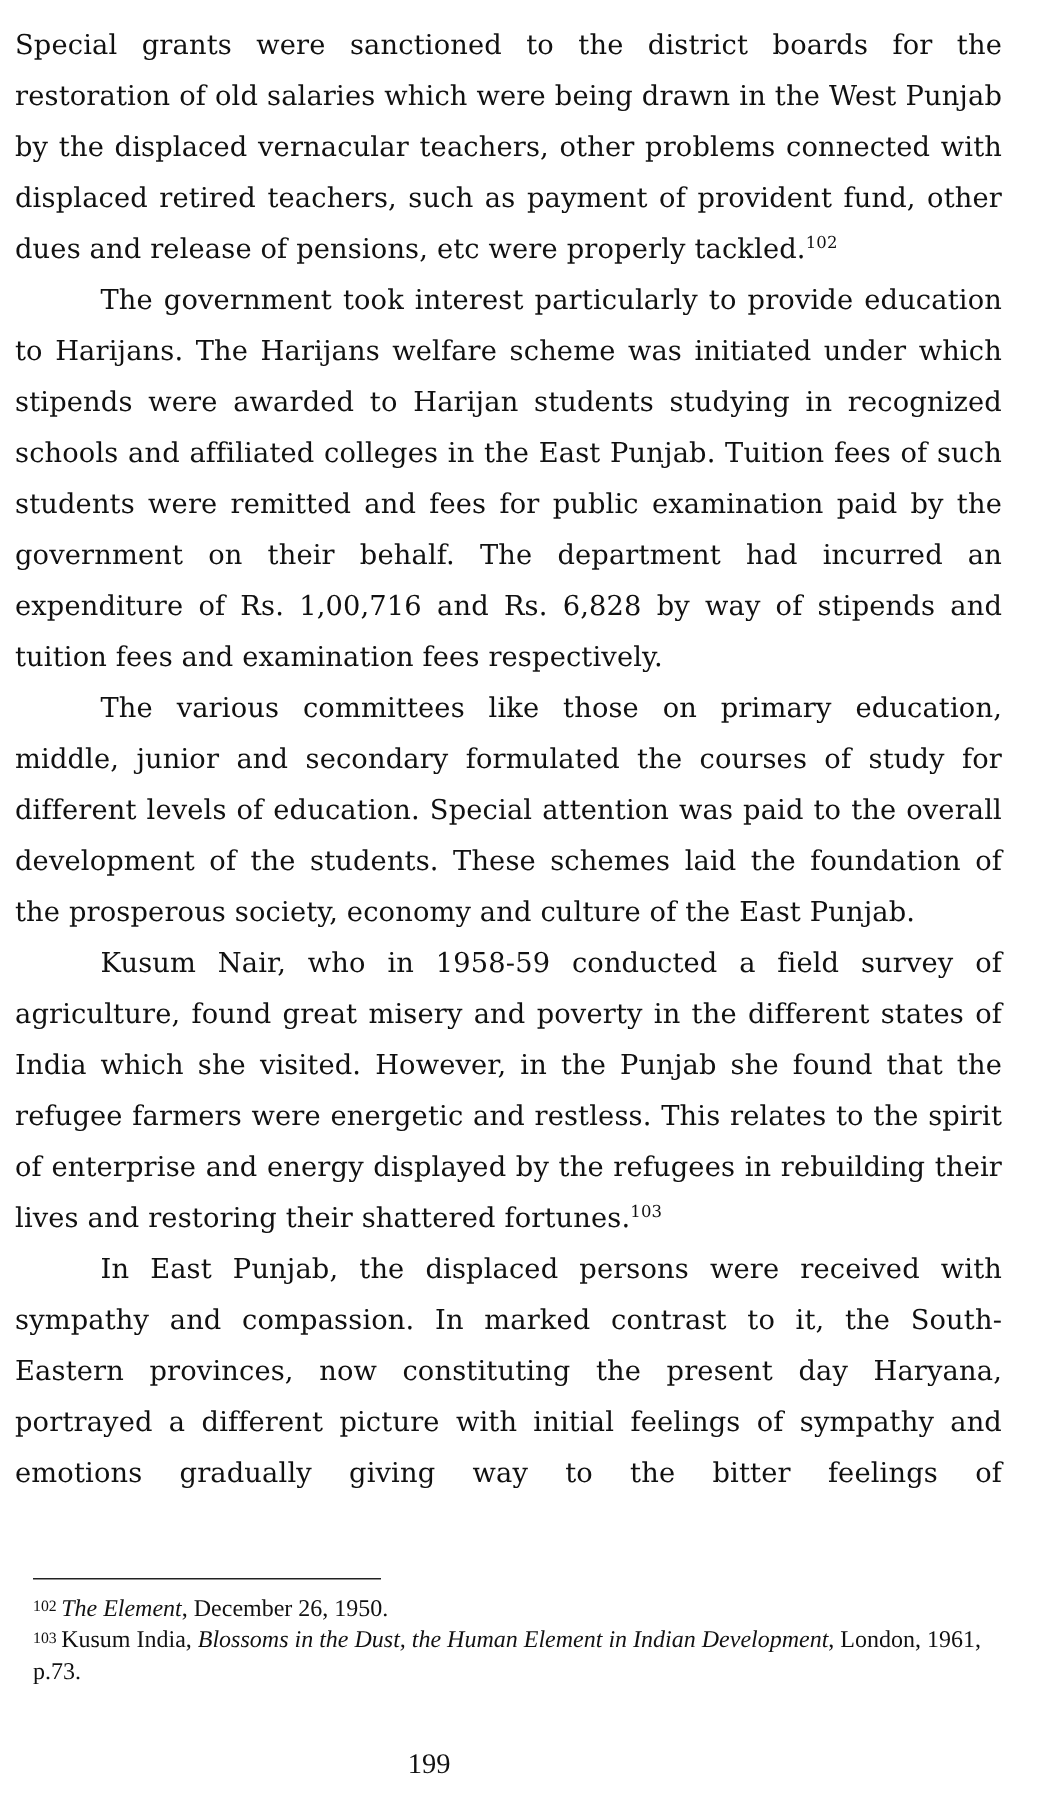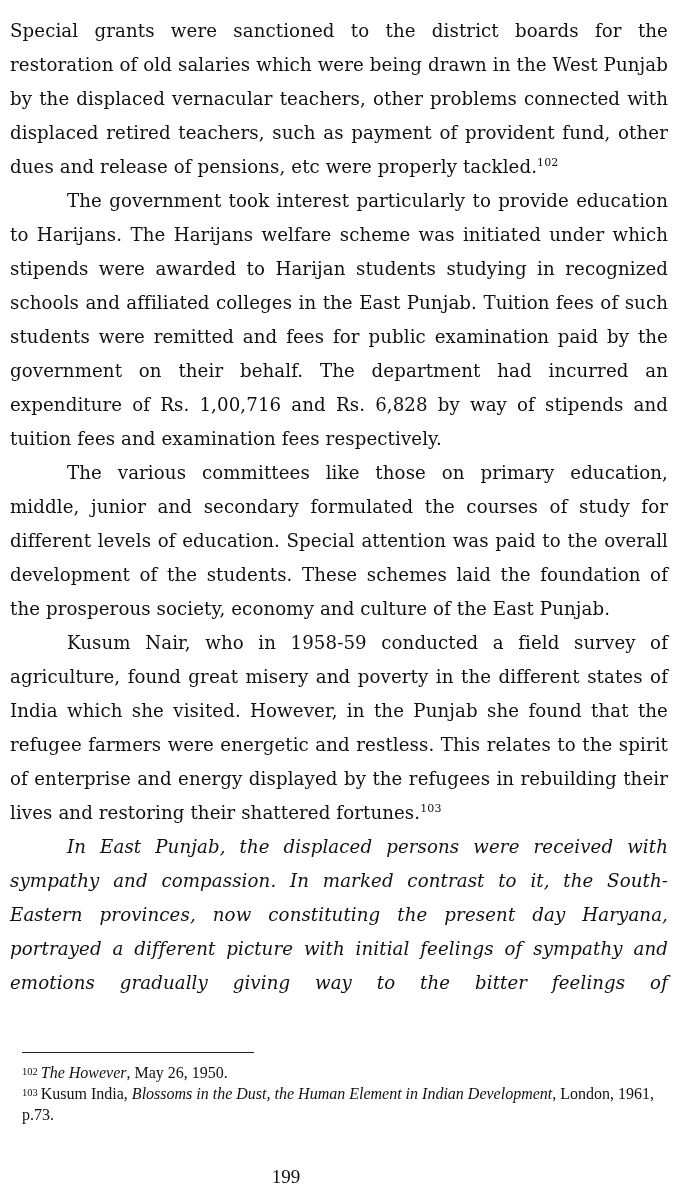--- a/index.html
+++ b/index.html
@@ -28,21 +28,20 @@
     text-align: justify;
     text-align-last: left;
     letter-spacing: 0.1px;
     word-spacing: 0px;
   }
   .para.indent {
     text-indent: 57px;
   }
   .para.last-justify {
     text-align-last: justify;
-    font-style: italic;
   }
   sup.fn-ref {
     font-size: 11px;
     vertical-align: 0;
     position: relative;
     top: -7px;
     line-height: 0;
   }
   .footnote-rule {
     position: absolute;
@@ -96,17 +95,17 @@
   <p class="para indent"><span>The various committees like those on primary education, middle, junior and secondary formulated the courses of study for different levels of education. Special attention was paid to the overall development of the students. These schemes laid the foundation of the prosperous society, economy and culture of the East Punjab.</span></p>
 
   <p class="para indent"><span>Kusum Nair, who in 1958-59 conducted a field survey of agriculture, found great misery and poverty in the different states of India which she visited. However, in the Punjab she found that the refugee farmers were energetic and restless. This relates to the spirit of enterprise and energy displayed by the refugees in rebuilding their lives and restoring their shattered fortunes.</span><sup class="fn-ref">103</sup></p>
 
   <p class="para indent last-justify"><span>In East Punjab, the displaced persons were received with sympathy and compassion. In marked contrast to it, the South-Eastern provinces, now constituting the present day Haryana, portrayed a different picture with initial feelings of sympathy and emotions gradually giving way to the bitter feelings of</span></p>
 </div>
 
 <div class="footnote-rule"></div>
 
 <div class="footnotes">
-  <p class="footnote"><span class="fn-num">102</span><i>The However</i><span>, May 26, 1950.</span></p>
+  <p class="footnote"><span class="fn-num">102</span><i>The Element</i><span>, December 26, 1950.</span></p>
   <p class="footnote"><span class="fn-num">103</span><span>Kusum India, </span><i>Blossoms in the Dust, the Human Element in Indian Development</i><span>, London, 1961, p.73.</span></p>
 </div>
 
 <div class="page-number">199</div>
 
 </body></html>

